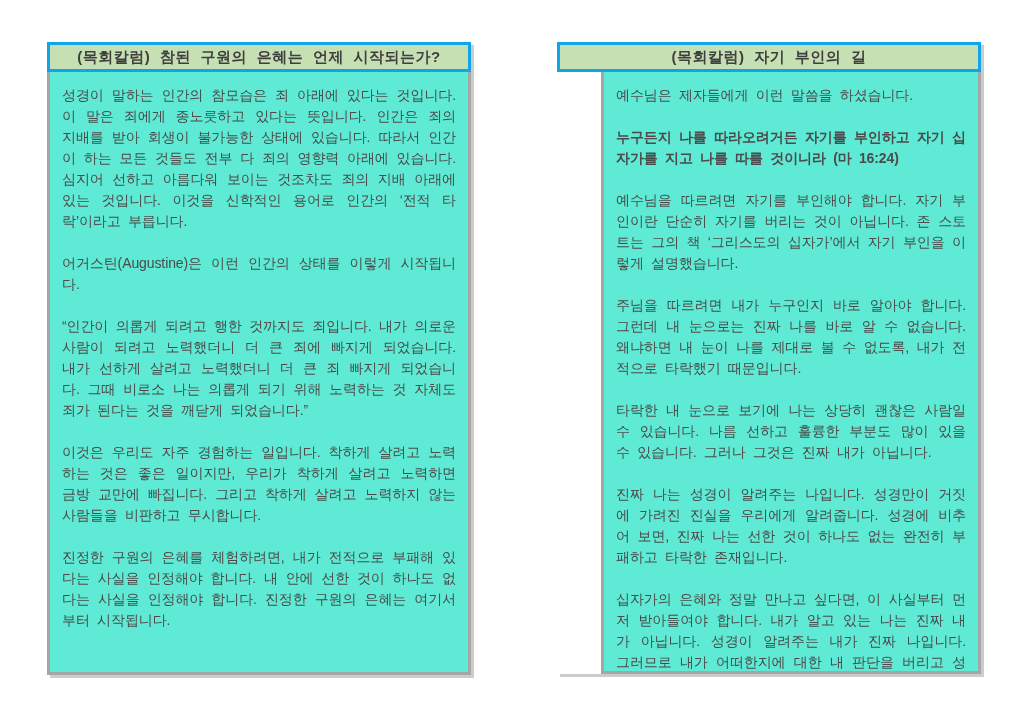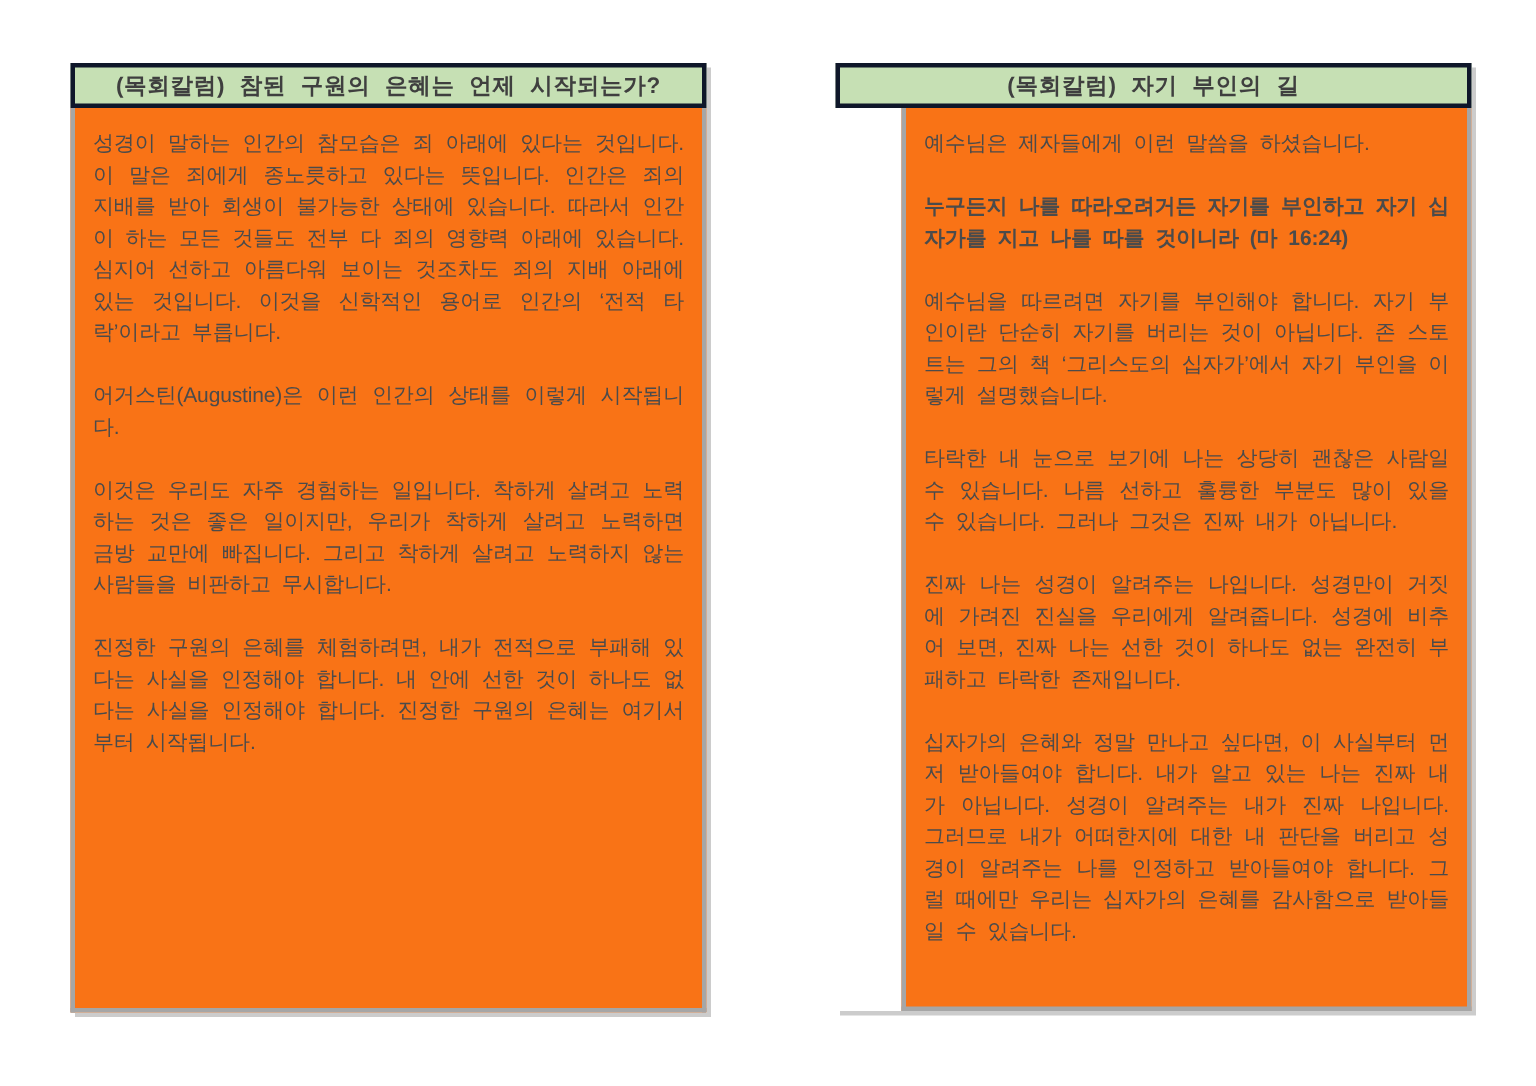--- a/index.html
+++ b/index.html
@@ -18,37 +18,37 @@
     position: absolute;
     width: 424px;
     box-shadow: 3px 3px 0 #cccccc;
   }
   .panel-left  { left: 47px;  top: 42px; }
   .panel-right { left: 557px; top: 42px; }
   .panel-header {
     box-sizing: border-box;
     height: 30px;
     background: #c6e0b4;
-    border: 3px solid #0f172a;
+    border: 3px solid #0ea5e9;
     display: flex;
     align-items: center;
     justify-content: center;
   }
   .panel-title {
     margin: 0;
     font-size: 15px;
     font-weight: bold;
     color: #3f3f3f;
     letter-spacing: 0.5px;
     word-spacing: 5px;
     white-space: nowrap;
   }
   .panel-body {
     box-sizing: border-box;
-    background: #f97316;
+    background: #5eead4;
     border: 3px solid #a6a6a6;
     border-top: none;
     padding: 13px 12px 14px 12px;
     overflow: hidden;
   }
   .panel-left  .panel-body { height: 603px; }
   .panel-right .panel-body { height: 602px; margin-left: 44px; }
   .doc-p {
     margin: 0 0 21px 0;
     font-size: 14px;
@@ -66,32 +66,34 @@
 
 <div style="width:1024px;height:724px;position:relative;">
 
   <section class="panel panel-left">
     <header class="panel-header">
       <h1 class="panel-title">(목회칼럼) 참된 구원의 은혜는 언제 시작되는가?</h1>
     </header>
     <div class="panel-body">
       <p class="doc-p">성경이 말하는 인간의 참모습은 죄 아래에 있다는 것입니다. 이 말은 죄에게 종노릇하고 있다는 뜻입니다. 인간은 죄의 지배를 받아 회생이 불가능한 상태에 있습니다. 따라서 인간이 하는 모든 것들도 전부 다 죄의 영향력 아래에 있습니다. 심지어 선하고 아름다워 보이는 것조차도 죄의 지배 아래에 있는 것입니다. 이것을 신학적인 용어로 인간의 ‘전적 타락’이라고 부릅니다.</p>
       <p class="doc-p">어거스틴(Augustine)은 이런 인간의 상태를 이렇게 시작됩니다.</p>
+      <p class="doc-p">“인간이 의롭게 되려고 행한 것까지도 죄입니다. 내가 의로운 사람이 되려고 노력했더니 더 큰 죄에 빠지게 되었습니다. 내가 선하게 살려고 노력했더니 더 큰 죄 빠지게 되었습니다. 그때 비로소 나는 의롭게 되기 위해 노력하는 것 자체도 죄가 된다는 것을 깨닫게 되었습니다.”</p>
       <p class="doc-p">이것은 우리도 자주 경험하는 일입니다. 착하게 살려고 노력하는 것은 좋은 일이지만, 우리가 착하게 살려고 노력하면 금방 교만에 빠집니다. 그리고 착하게 살려고 노력하지 않는 사람들을 비판하고 무시합니다.</p>
       <p class="doc-p">진정한 구원의 은혜를 체험하려면, 내가 전적으로 부패해 있다는 사실을 인정해야 합니다. 내 안에 선한 것이 하나도 없다는 사실을 인정해야 합니다. 진정한 구원의 은혜는 여기서부터 시작됩니다.</p>
     </div>
   </section>
 
   <section class="panel panel-right">
     <header class="panel-header">
       <h1 class="panel-title">(목회칼럼) 자기 부인의 길</h1>
     </header>
     <div class="panel-body">
       <p class="doc-p">예수님은 제자들에게 이런 말씀을 하셨습니다.</p>
       <p class="doc-p bold">누구든지 나를 따라오려거든 자기를 부인하고 자기 십자가를 지고 나를 따를 것이니라 (마 16:24)</p>
       <p class="doc-p">예수님을 따르려면 자기를 부인해야 합니다. 자기 부인이란 단순히 자기를 버리는 것이 아닙니다. 존 스토트는 그의 책 ‘그리스도의 십자가’에서 자기 부인을 이렇게 설명했습니다.</p>
+      <p class="doc-p">주님을 따르려면 내가 누구인지 바로 알아야 합니다. 그런데 내 눈으로는 진짜 나를 바로 알 수 없습니다. 왜냐하면 내 눈이 나를 제대로 볼 수 없도록, 내가 전적으로 타락했기 때문입니다.</p>
       <p class="doc-p">타락한 내 눈으로 보기에 나는 상당히 괜찮은 사람일 수 있습니다. 나름 선하고 훌륭한 부분도 많이 있을 수 있습니다. 그러나 그것은 진짜 내가 아닙니다.</p>
       <p class="doc-p">진짜 나는 성경이 알려주는 나입니다. 성경만이 거짓에 가려진 진실을 우리에게 알려줍니다. 성경에 비추어 보면, 진짜 나는 선한 것이 하나도 없는 완전히 부패하고 타락한 존재입니다.</p>
       <p class="doc-p">십자가의 은혜와 정말 만나고 싶다면, 이 사실부터 먼저 받아들여야 합니다. 내가 알고 있는 나는 진짜 내가 아닙니다. 성경이 알려주는 내가 진짜 나입니다. 그러므로 내가 어떠한지에 대한 내 판단을 버리고 성경이 알려주는 나를 인정하고 받아들여야 합니다. 그럴 때에만 우리는 십자가의 은혜를 감사함으로 받아들일 수 있습니다.</p>
     </div>
   </section>
 
 </div>
 
 </body></html>

